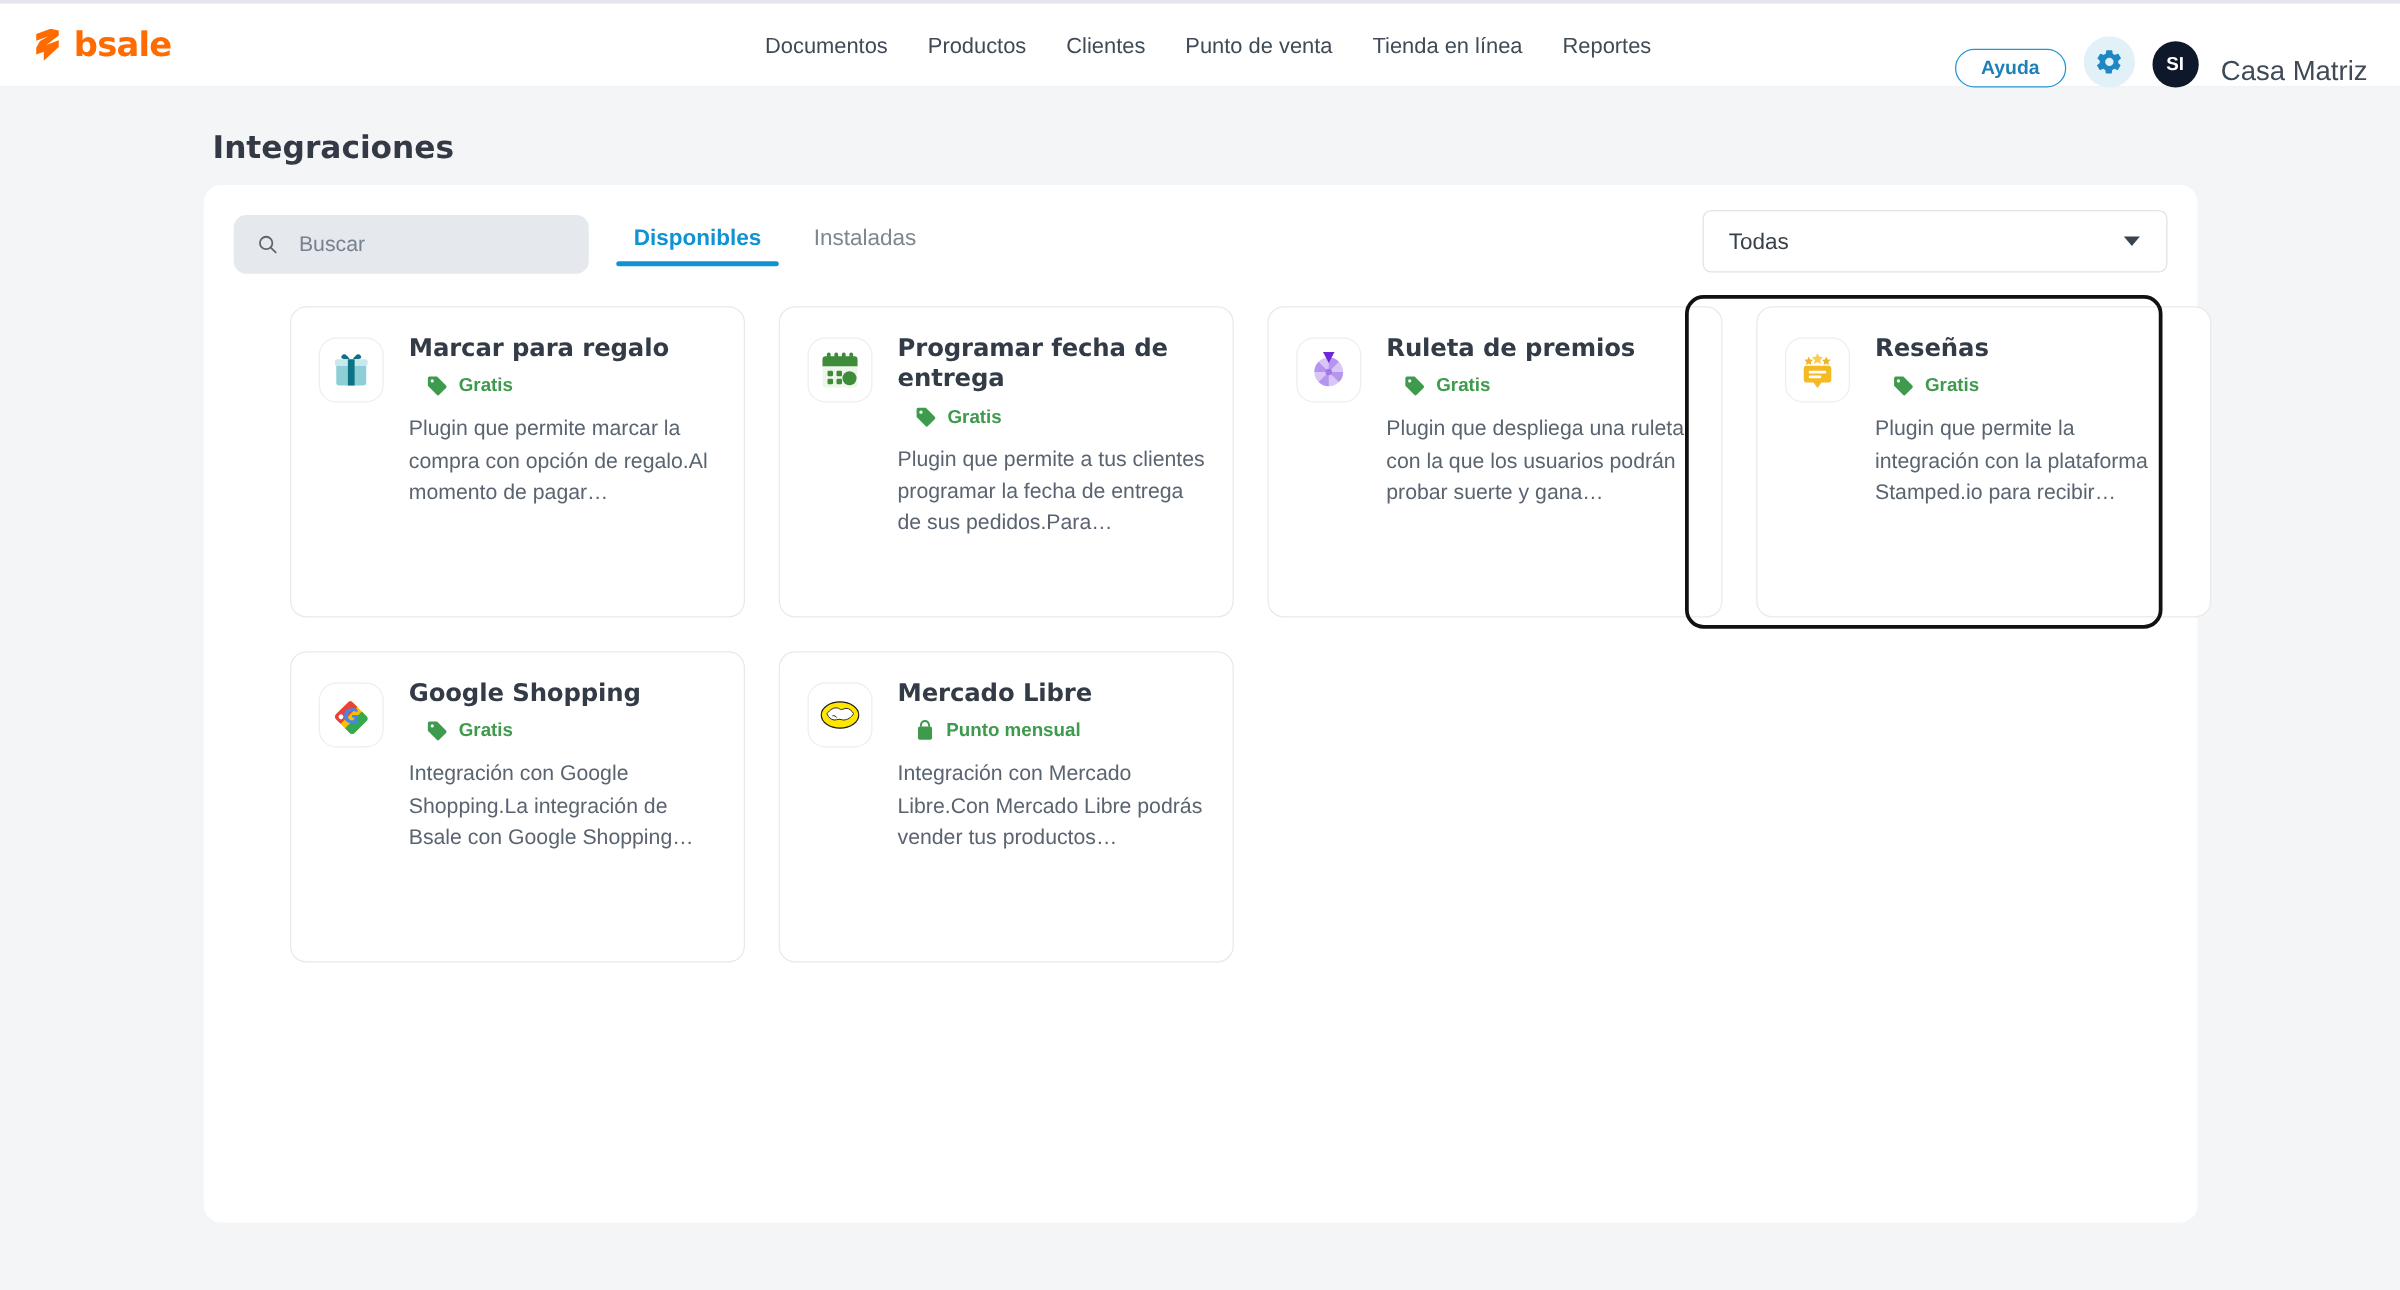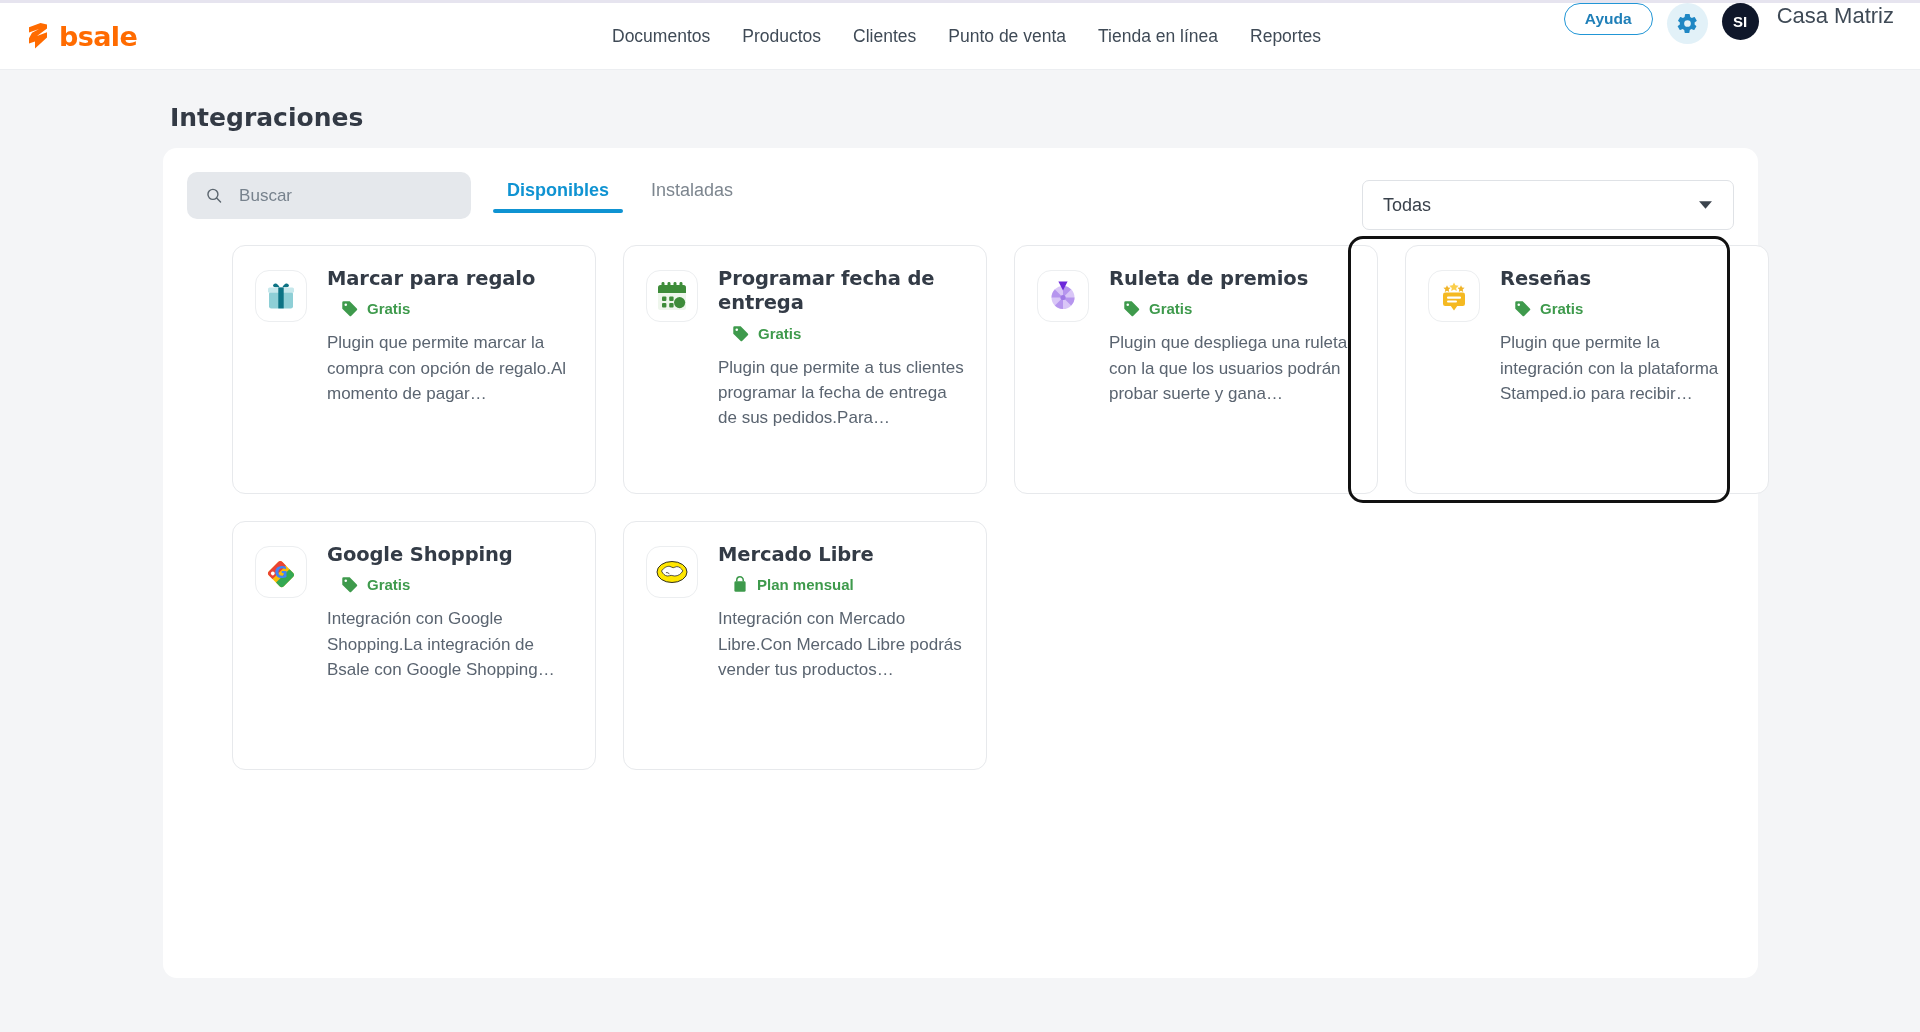--- a/index.html
+++ b/index.html
@@ -41,21 +41,21 @@
     height: 67px; display: flex; align-items: center; gap: 0;
   }
   .nav-item {
     font-size: 17.5px; color: #3f4a56;
     padding: 0 16px; cursor: pointer; white-space: nowrap;
     line-height: 67px;
   }
 
   .header-right {
     position: absolute; right: 26px; top: 0;
-    height: 67px; display: flex; align-items: flex-start; gap: 14px;
+    height: 67px; display: flex; align-items: flex-end; gap: 14px;
   }
   .help-btn {
     border: 1.6px solid #2196d6; color: #1f7fb8;
     border-radius: 20px; font-size: 15.5px; font-weight: 700;
     padding: 7px 20px; background: #fff; cursor: pointer;
     line-height: 1;
   }
   .gear-btn {
     width: 41px; height: 41px; border-radius: 50%;
     background: #e2f1f8; display: flex; align-items: center;
@@ -107,21 +107,21 @@
     font-size: 18px; padding: 6px 14px 12px 14px; cursor: pointer;
     color: #7d868f; position: relative; white-space: nowrap;
   }
   .tab.active { color: #0f93d2; font-weight: 700; }
   .tab.active::after {
     content: ""; position: absolute; left: 0; right: 0; bottom: 0;
     height: 4px; background: #0f93d2; border-radius: 2px;
   }
 
   .filter-select {
-    position: absolute; right: 24px; top: 32px;
+    position: absolute; right: 24px; top: 20px;
     width: 372px; height: 50px;
     border: 1px solid #dfe2e6; border-radius: 7px;
     background: #fff; display: flex; align-items: center;
     justify-content: space-between; padding: 0 20px; cursor: pointer;
   }
   .filter-label { font-size: 18px; color: #39414b; }
 
   
   .grid {
     position: absolute; left: 21px; top: 97px;
@@ -373,21 +373,21 @@
             <path d="M12.3 18.6c1.3-.3 2.4.4 3 1.3" fill="none" stroke="#2b2b2b" stroke-width="0.8" stroke-linecap="round"></path>
           </svg>
         </div>
         <div class="card-body">
           <div class="card-title">Mercado Libre</div>
           <div class="card-badge">
             <svg width="16" height="17" viewBox="0 0 18 20">
               <path d="M5.2 6.4V4.8a3.8 3.8 0 0 1 7.6 0v1.6" fill="none" stroke="#3e9a4c" stroke-width="1.8"></path>
               <rect x="2.4" y="6.2" width="13.2" height="12.4" rx="1.6" fill="#3e9a4c"></rect>
             </svg>
-            <span>Plan mensual</span>
+            <span>Punto mensual</span>
           </div>
           <div class="card-desc">Integración con Mercado Libre.Con Mercado Libre podrás vender tus productos…</div>
         </div>
       </div>
     </div>
 
   </div>
 </div>
 
 </body></html>

